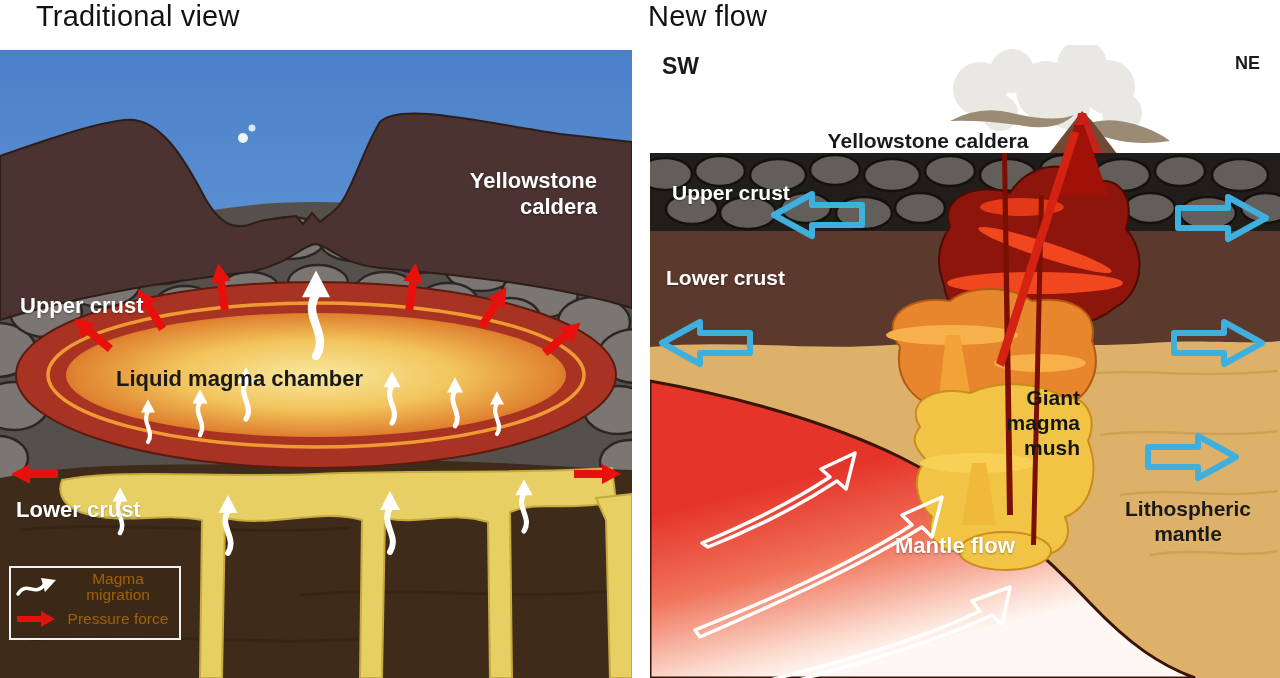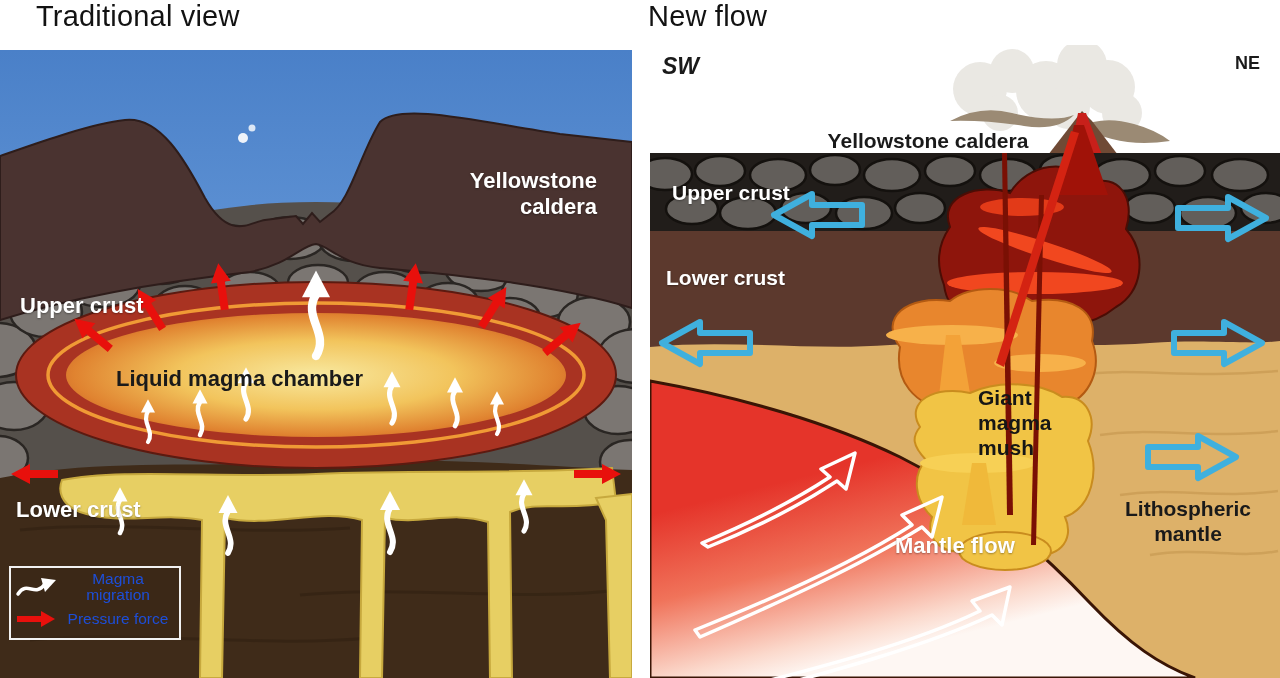--- a/index.html
+++ b/index.html
@@ -17,31 +17,31 @@
   .lbl.blue  { color:#2fa9dc; }
   
   #lbl-caldera-left { right:35px; top:118px; width:200px; font-size:22px; text-align:right; }
   #lbl-upper-left   { left:20px;  top:243px; font-size:22px; }
   #lbl-chamber      { left:116px; top:316px; width:400px; font-size:22px; text-align:left; }
   #lbl-lower-left   { left:16px;  top:447px; font-size:22px; }
   
   .legend { position:absolute; left:9px; top:516px; width:172px; height:74px;
             border:2px solid #f2f2f2; background:rgba(56,39,22,0.55);
             display:grid; grid-template-columns:46px 1fr; grid-template-rows:1fr 1fr;
-            align-items:center; color:#1d4ed8; font-size:15.5px; padding:3px 4px; }
+            align-items:center; color:#a16207; font-size:15.5px; padding:3px 4px; }
   .legend .txt { text-align:center; line-height:1.05; }
   
-  #lbl-sw { left:12px; top:8px; font-size:23px;font-style:italic; }
+  #lbl-sw { left:12px; top:8px; font-size:23px; }
   #lbl-ne { right:20px; top:8px; font-size:18px; }
   #lbl-caldera-right { left:170px; top:84px; width:216px; font-size:21px; text-align:center; }
   #lbl-upper-right { left:22px; top:136px; font-size:21px; }
   #lbl-lower-right { left:16px; top:221px; font-size:21px; }
   #lbl-tectonic { left:496px; top:199px; width:124px; font-size:21px; text-align:center; }
   #lbl-asthenosphere { left:8px; top:350px; font-size:21px; }
-  #lbl-mush { left:328px; top:341px; width:102px; font-size:21px; color:#161616; }
+  #lbl-mush { left:328px; top:341px; width:102px; font-size:21px; text-align:right; color:#161616; }
   #lbl-mantleflow { left:222px; top:488px; font-size:22px;padding-left:23px; }
   #lbl-litho { left:462px; top:452px; width:152px; font-size:21px; text-align:center; }
 </style>
 </head>
 <body>
 
 <div class="canvas">
 
   <div class="panel-title" id="title-left">Traditional view</div>
   <div class="panel-title" id="title-right">New flow</div>

